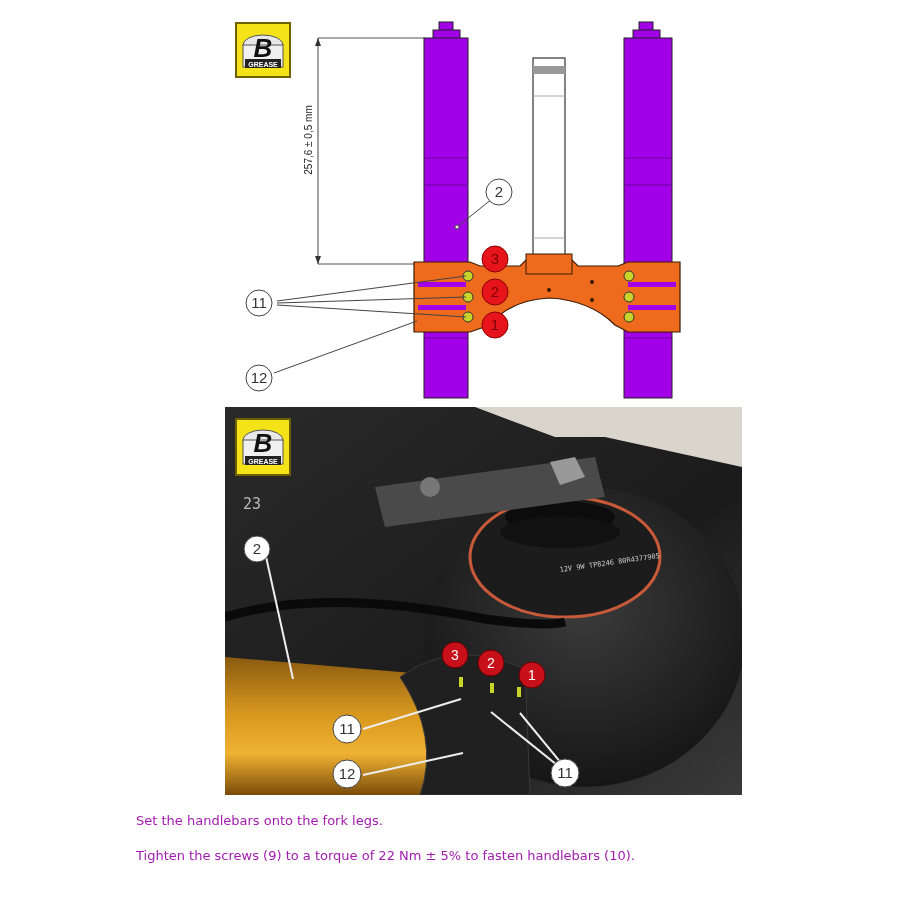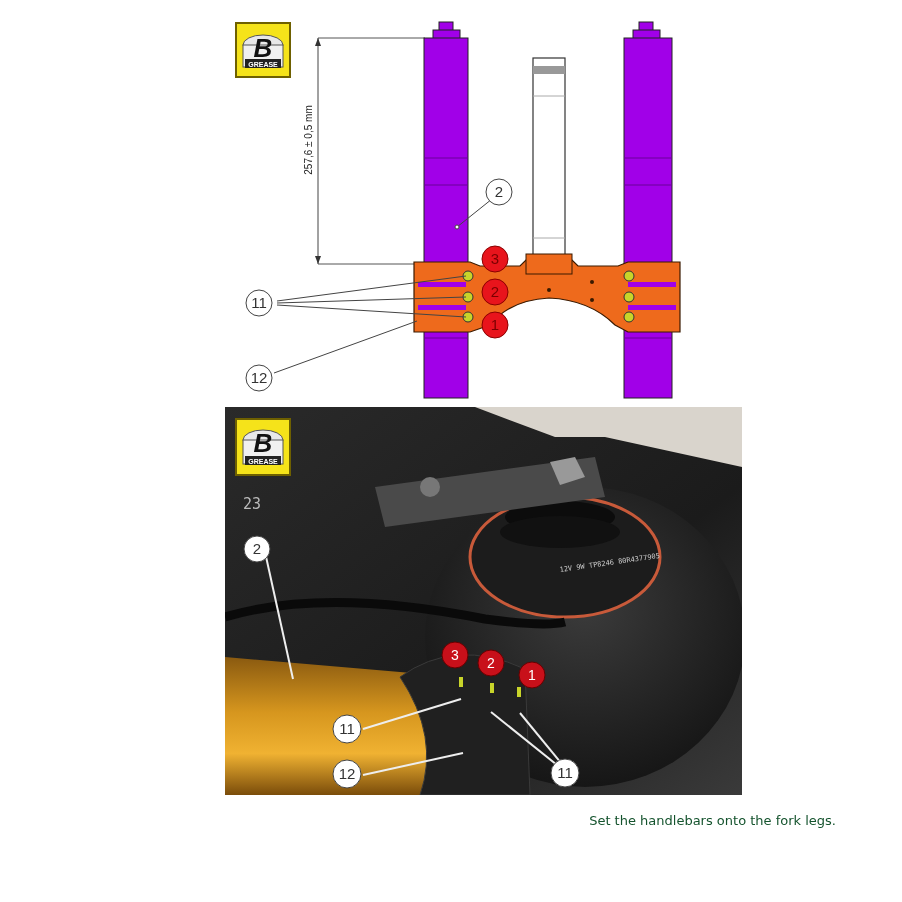--- a/index.html
+++ b/index.html
@@ -1,20 +1,20 @@
 <!DOCTYPE html>
 <html><head>
 <meta charset="utf-8">
 <style>
   html, body { margin:0; padding:0; background:#ffffff; }
   body { width:902px; height:902px; position:relative; overflow:hidden; font-family:"DejaVu Sans", sans-serif; }
   .abs { position:absolute; }
   #diagram { left:0; top:0; width:902px; height:405px; }
   #photo { left:225px; top:407px; width:517px; height:388px; overflow:hidden; }
-  .instructions { left:136px; top:812px; width:700px; font-size:13px; color:#14532d; line-height:17px;text-align:right; }
+  .instructions { left:136px; top:812px; width:700px; font-size:13px; color:#a21caf; line-height:17px; }
   .instructions p { margin:0; }
   .gap { height:18px; }
 </style>
 </head>
 <body>
 
 <div id="diagram" class="abs">
   <svg width="902" height="405" viewBox="0 0 902 405" xmlns="http://www.w3.org/2000/svg">
 
     <g>
@@ -193,13 +193,14 @@
       <text x="266" y="261">2</text>
       <circle cx="307" cy="268" r="13" fill="#c8101a" stroke="#600"></circle>
       <text x="307" y="273">1</text>
     </g>
   </svg>
 </div>
 
 <div class="abs instructions">
   <p>Set the handlebars onto the fork legs.</p>
   <div class="gap"></div>
+  <p>Tighten the screws (9) to a torque of 22 Nm ± 5% to fasten handlebars (10).</p>
 </div>
 
 </body></html>

